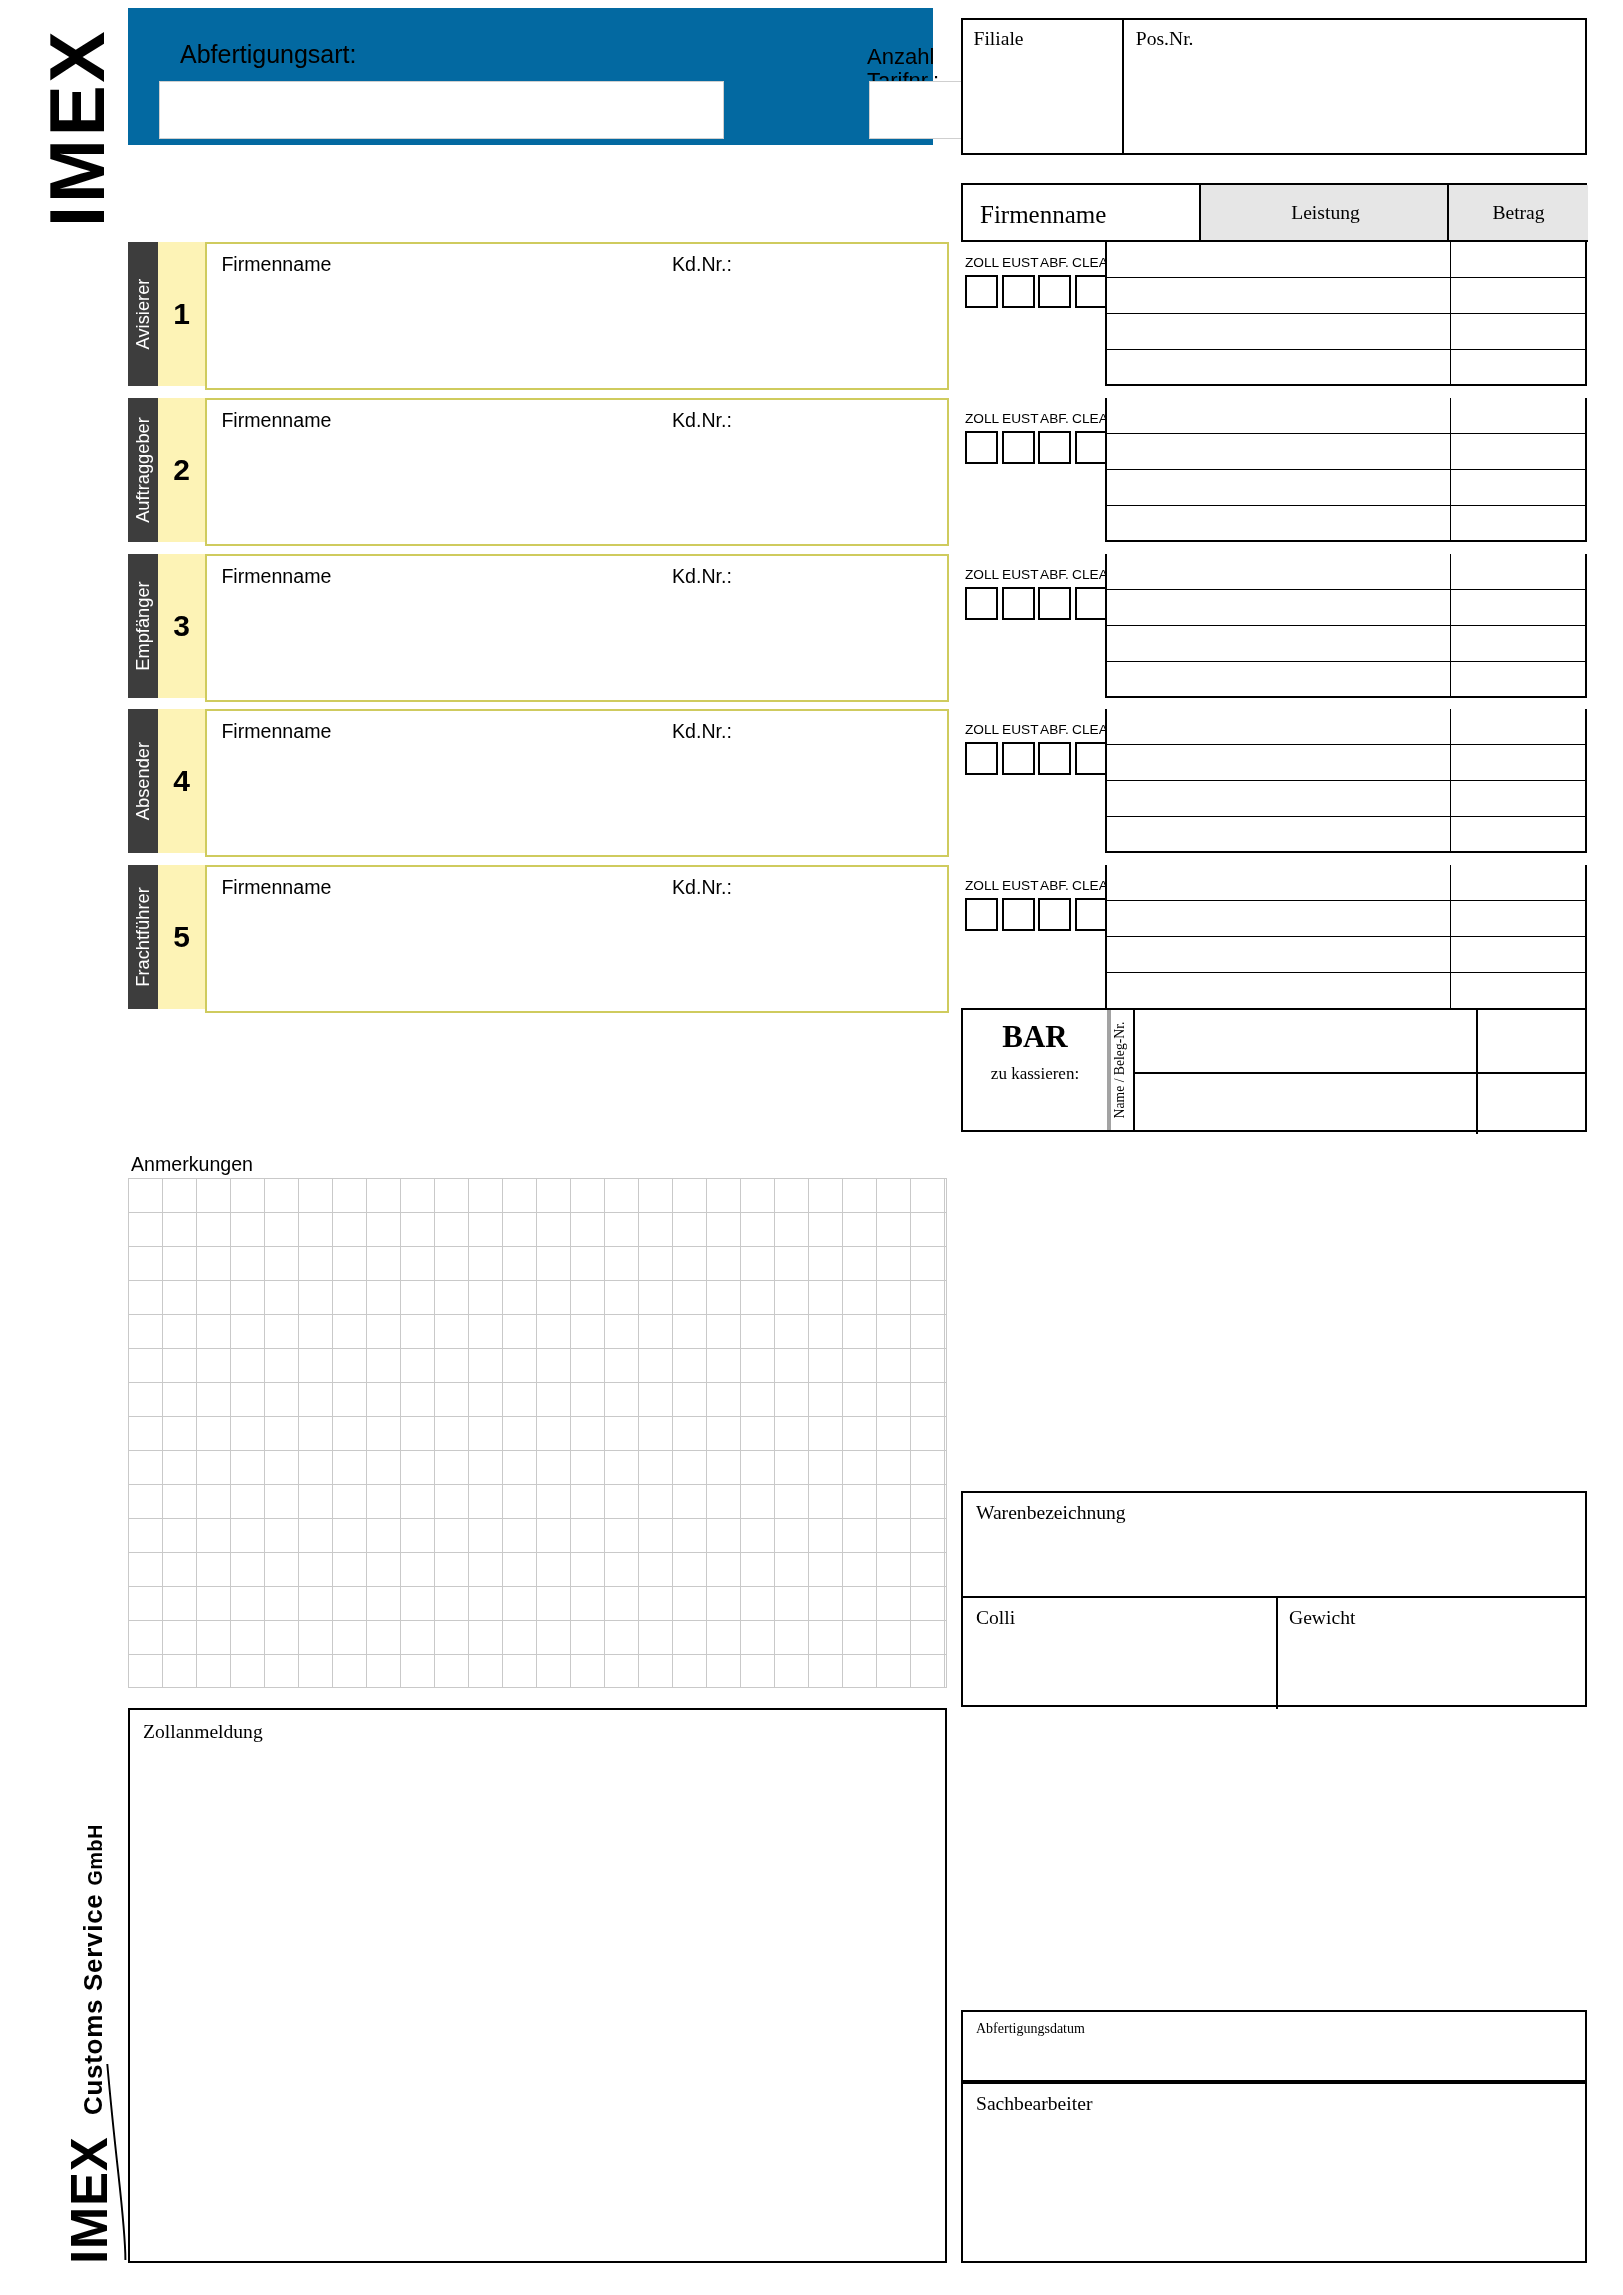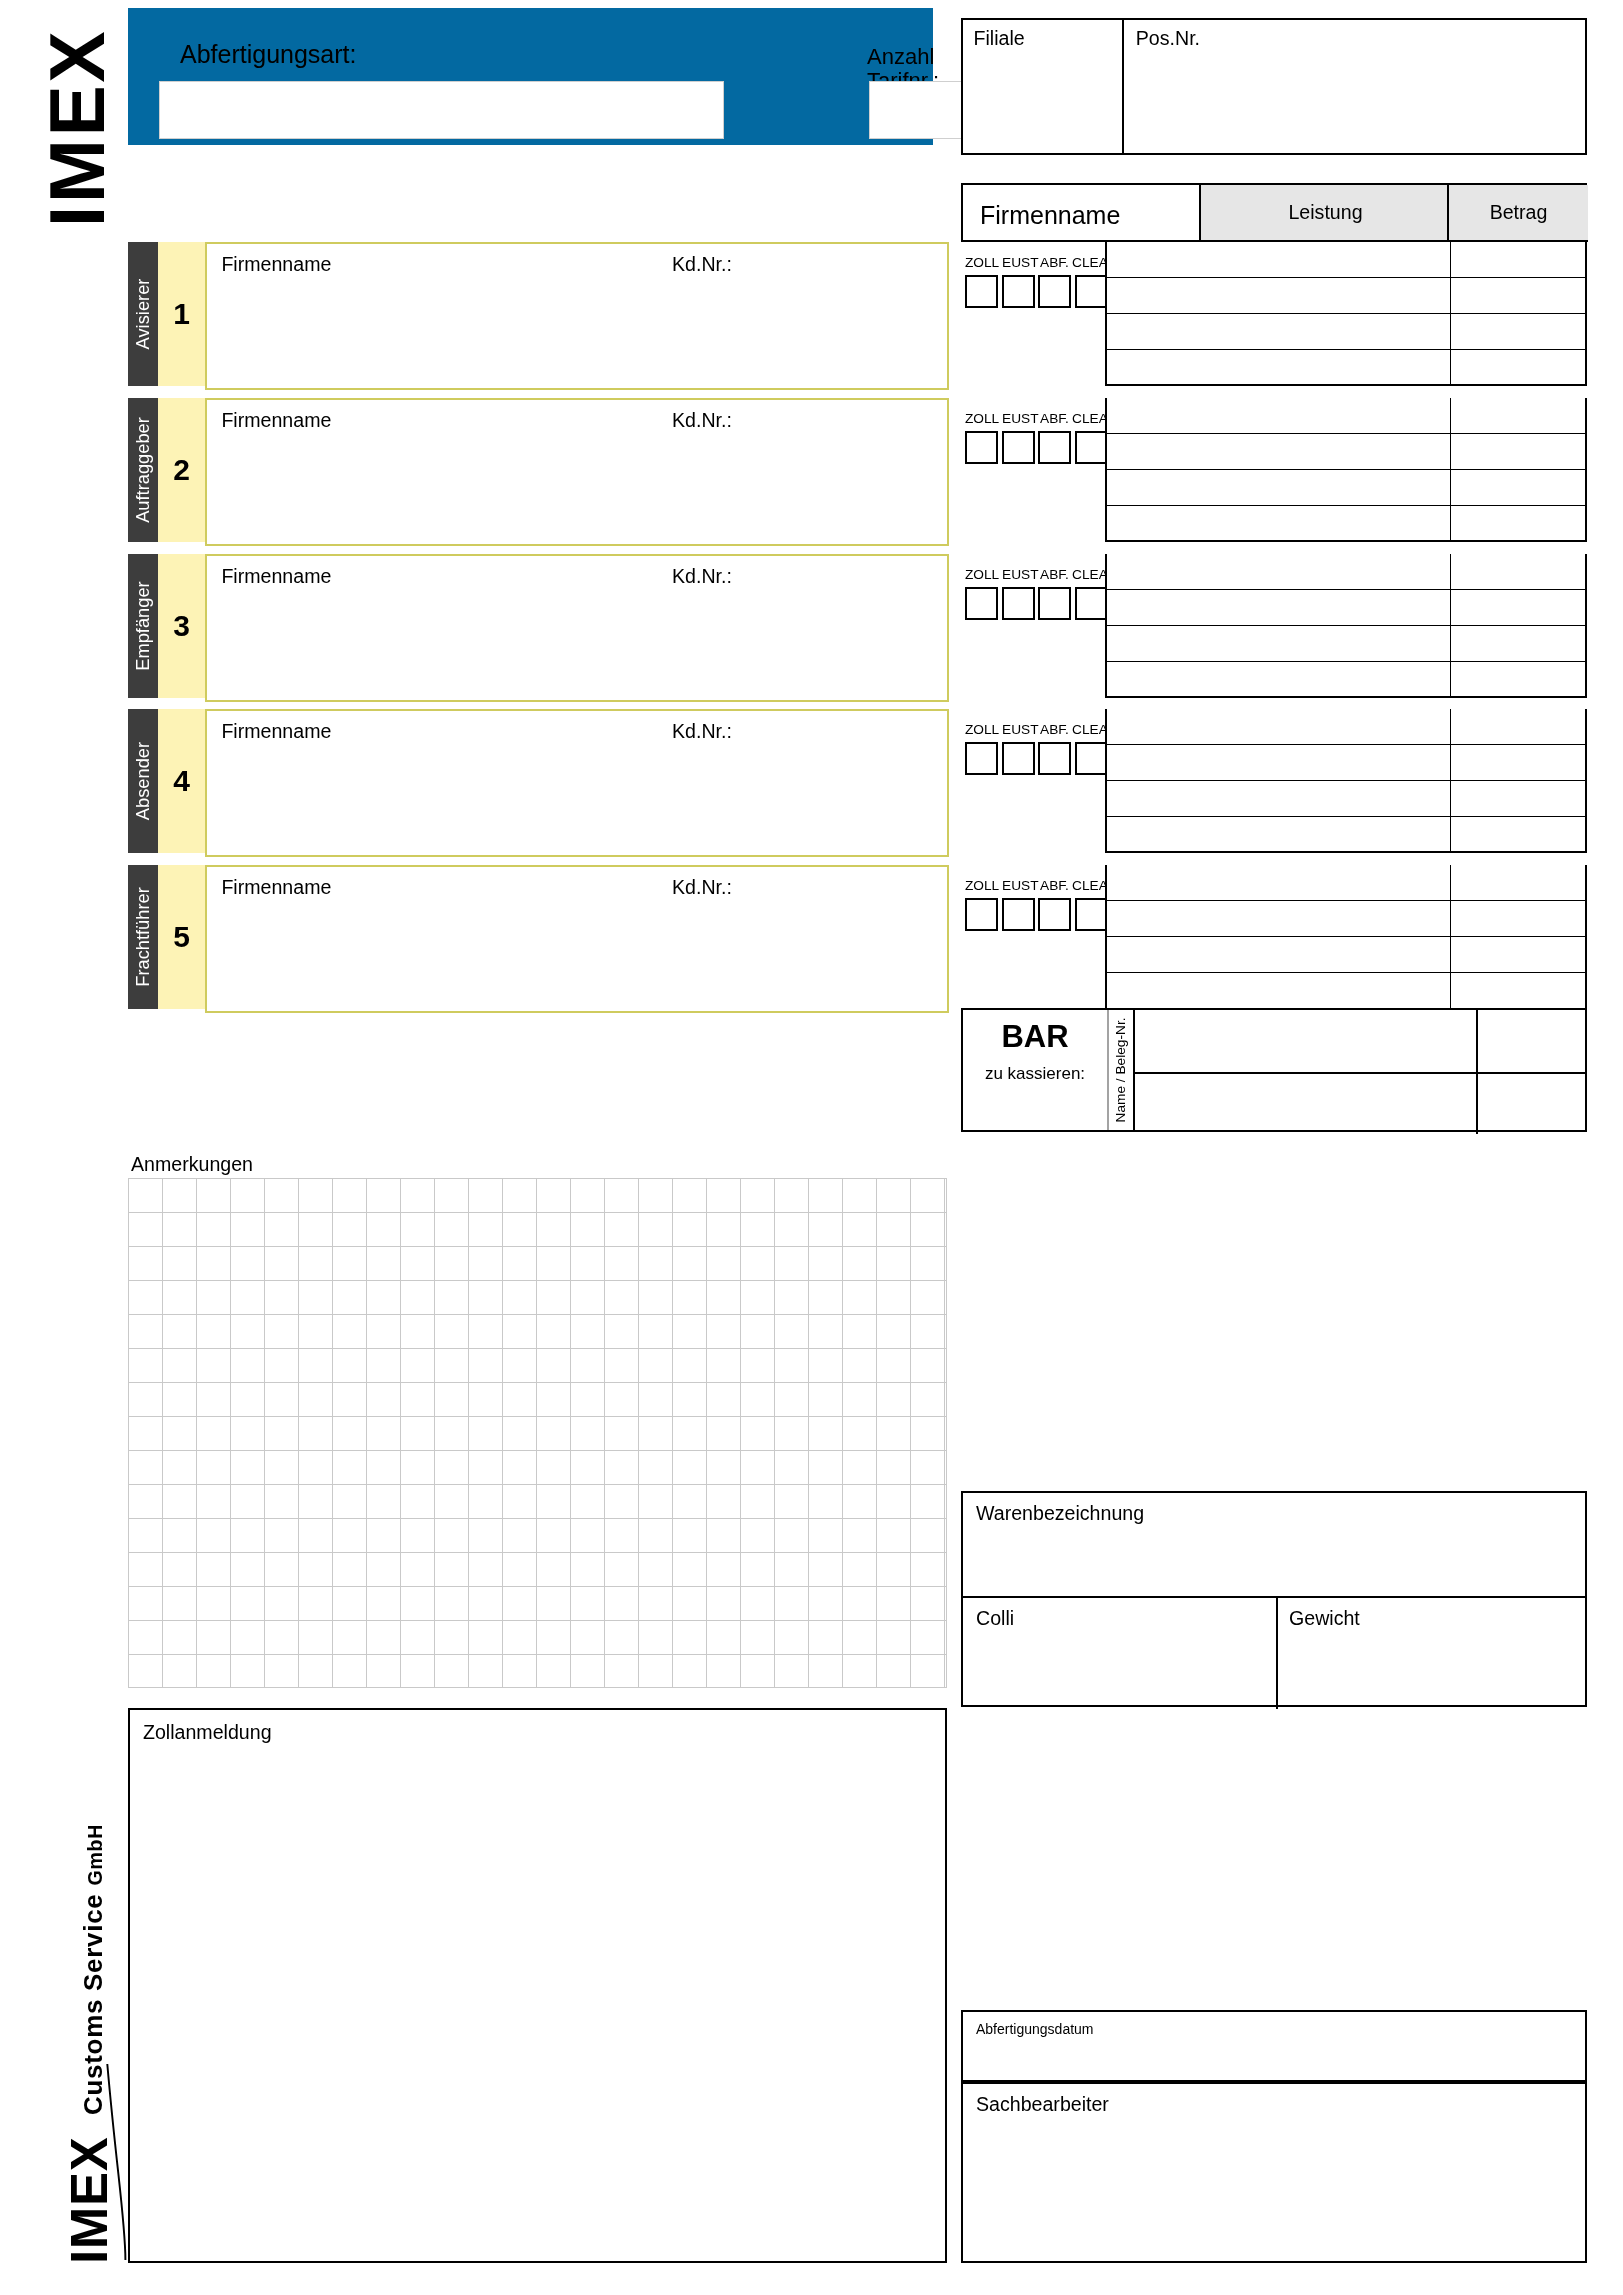--- a/index.html
+++ b/index.html
@@ -12,21 +12,21 @@
     color: #000;
   }
   #page {
     position: relative;
     width: 1623px;
     height: 2295px;
     background: #fff;
     overflow: hidden;
   }
   .abs { position: absolute; box-sizing: border-box; }
-  .bx { border: 2px solid #000; background: #fff; }
+  .bx { border: 2px solid #000; background: #fff; font-family: Liberation Serif, serif; }
   .lbl { font-size: 19.6px; line-height: 1.1; }
 
   
   #logo-vert {
     left: 27.5px; top: 19.6px; width: 98px; height: 216px;
   }
   #logo-vert .txt {
     position: absolute;
     left: -59px; top: 59px;
     width: 216px; height: 98px;
@@ -130,21 +130,21 @@
   }
   .abr-rows .r .sep {
     position: absolute; left: 343px; top: 0; width: 1.3px; height: 100%;
     background: #000;
   }
 
   
   #bar-box { left: 961px; top: 1008px; width: 626px; height: 124px; }
   #bar-left {
     position: absolute; left: 0; top: 0; width: 144px; height: 100%;
-    border-right: 2px solid #a3a3a3;
+    border-right: 4px solid #a3a3a3;
   }
   #bar-text {
     position: absolute; left: 0; top: 9.2px; width: 100%;
     text-align: center; font-size: 31px; font-weight: bold;
   }
   #bar-sub {
     position: absolute; left: 0; top: 54px; width: 100%;
     text-align: center; font-size: 17px;
   }
   #bar-namecol {

